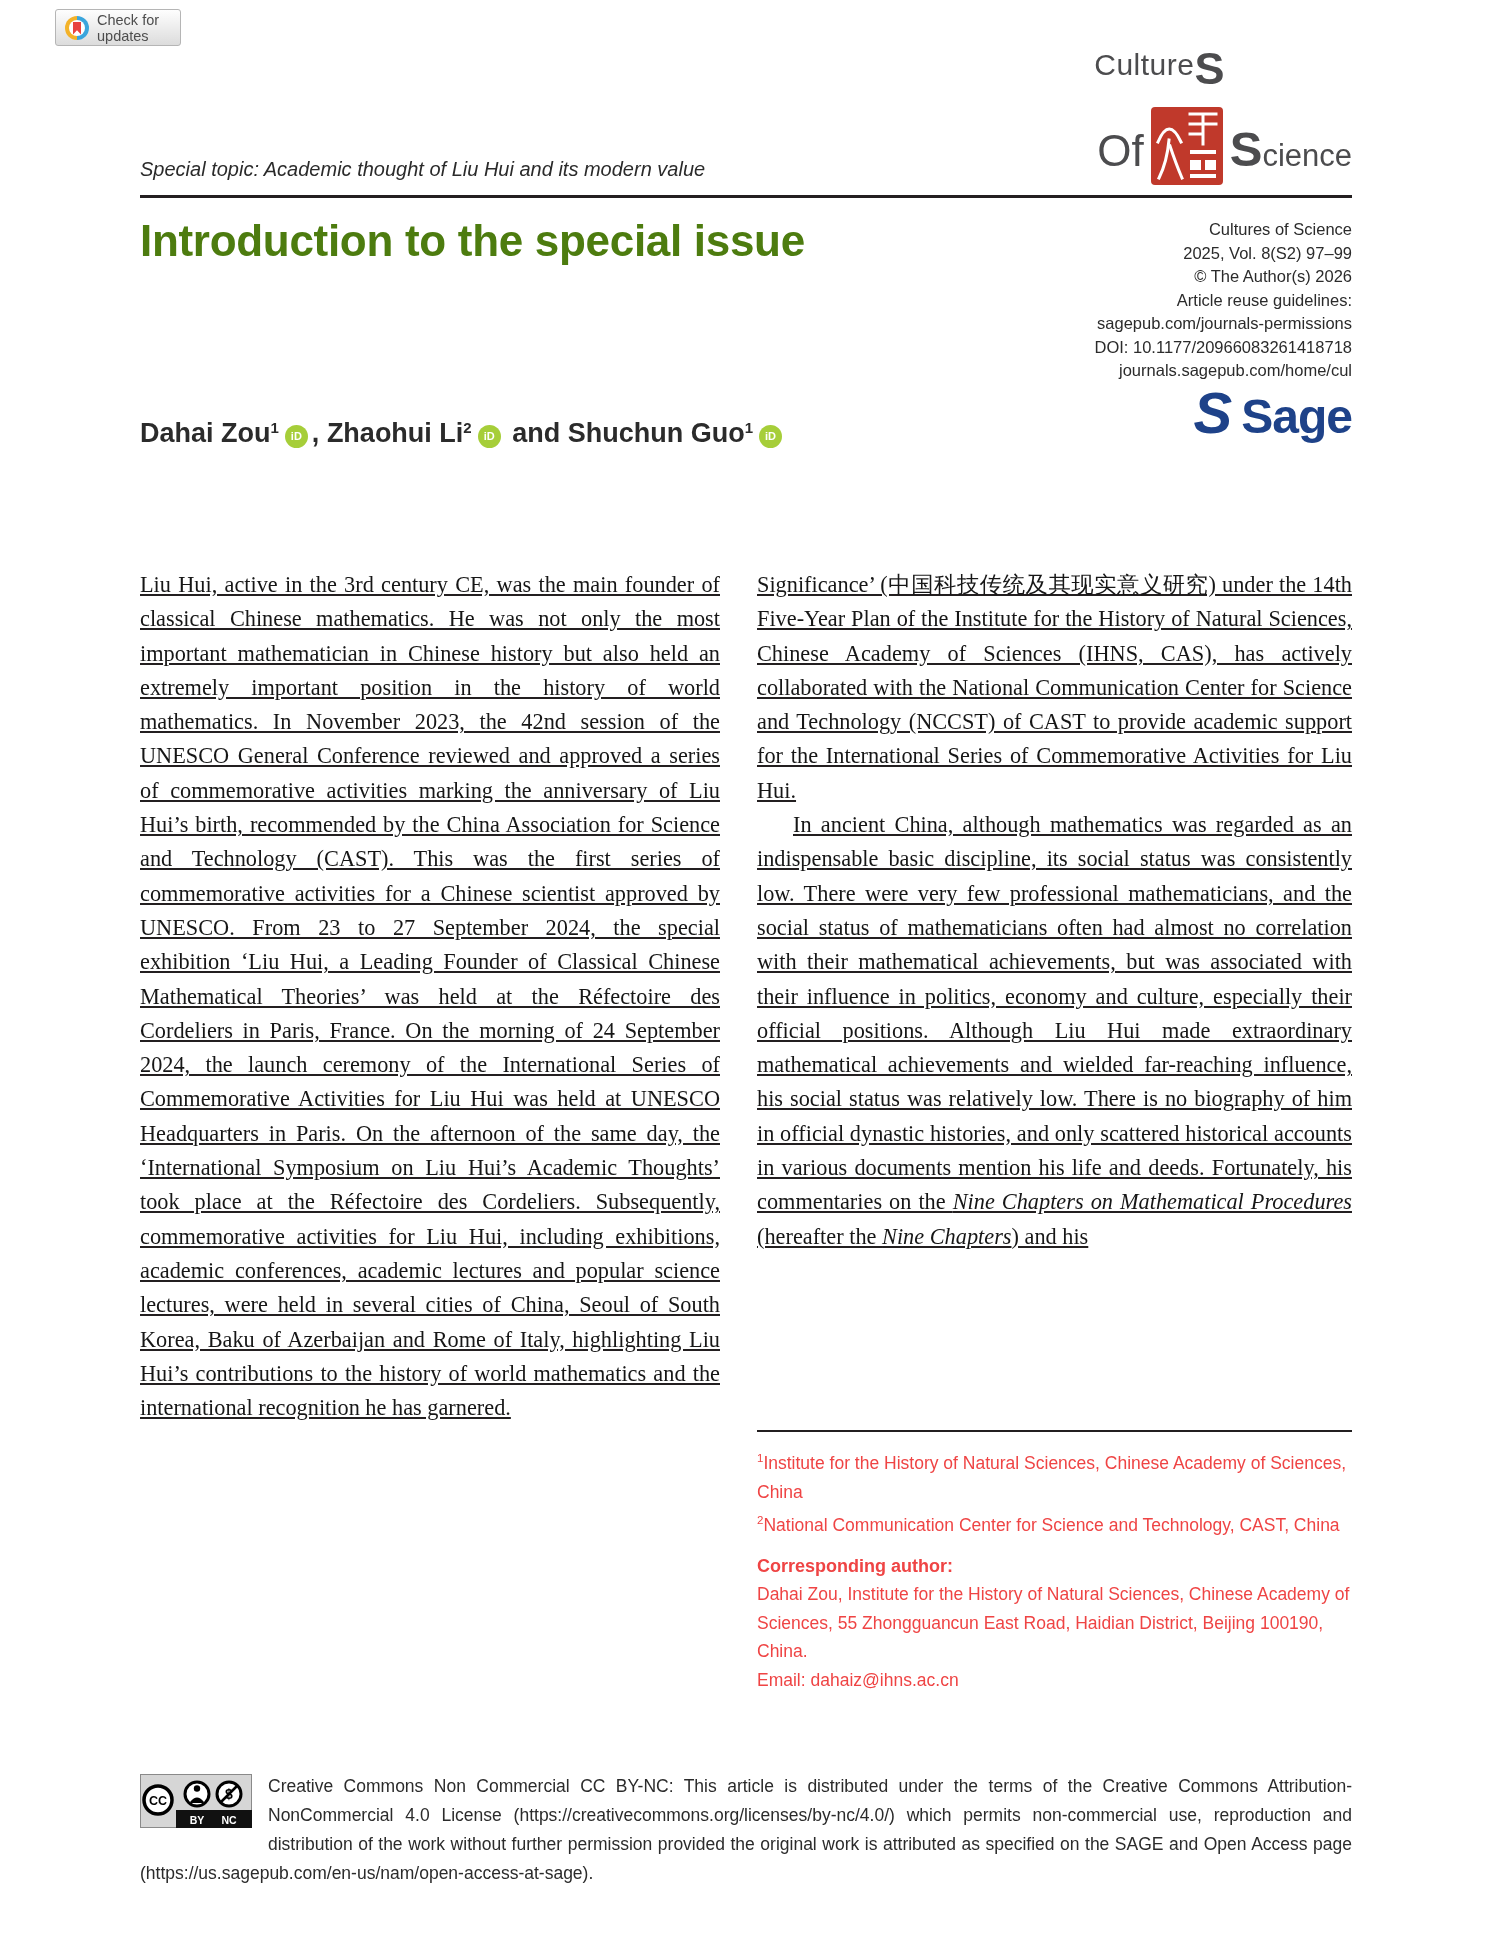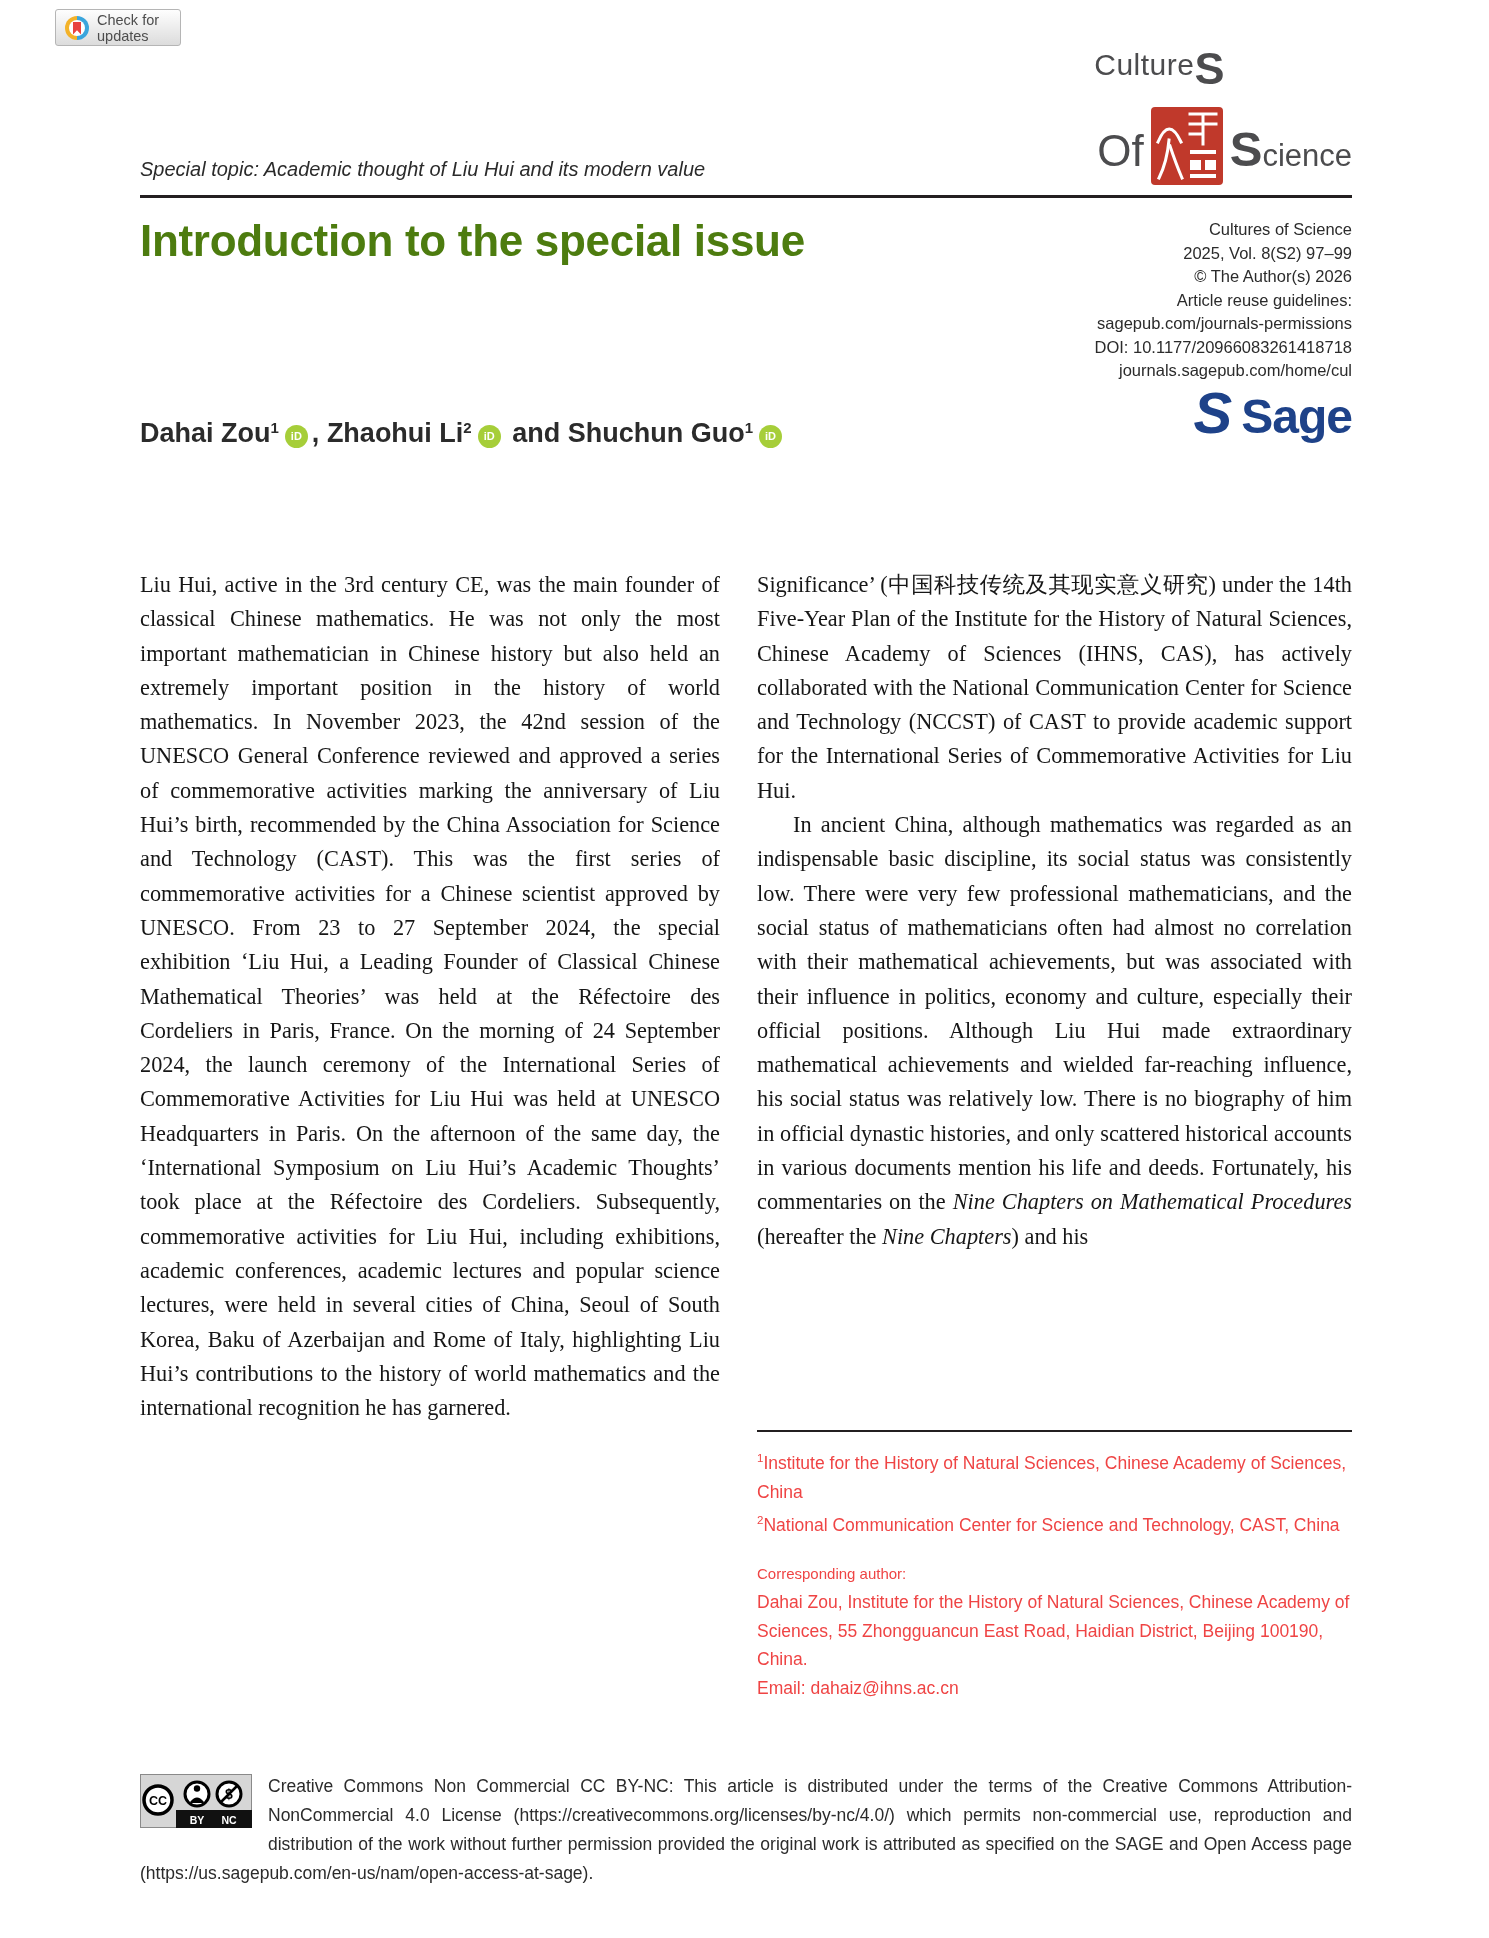--- a/index.html
+++ b/index.html
@@ -44,34 +44,34 @@
   .sage-s{font-size:58px;font-weight:bold;font-style:italic;line-height:50px;}
   .sage-word{font-size:48px;font-weight:bold;letter-spacing:-1px;line-height:50px;}
 
   
   .authors{position:absolute;top:418px;left:140px;font-size:27px;font-weight:bold;color:#2b2b2b;}
   .authors sup{font-size:15px;vertical-align:9px;font-weight:bold;}
   .orcid{display:inline-flex;align-items:center;justify-content:center;width:23px;height:23px;border-radius:50%;
     color:#fff;font-size:11px;font-weight:bold;margin:0 4px 0 6px;vertical-align:2px;cursor:pointer;}
 
   
-  .col{position:absolute;top:568px;}
+  .col{position:absolute;top:568px;text-decoration:underline;}
   .col-left{left:140px;width:580px;}
   .col-right{left:757px;width:595px;}
   .bp{margin:0;font-family:"Liberation Serif",serif;font-size:22.3px;line-height:34.3px;
     text-align:justify;color:#161616;}
   .bp.indent{text-indent:36px;}
   .bp i{font-family:"Liberation Serif",serif;}
 
   
   .footnotes{position:absolute;top:1430px;left:757px;width:595px;color:#ef4444;}
   .fn-rule{border-top:2px solid #231f20;margin-bottom:12px;}
   .fn{margin:0;font-size:17.5px;line-height:28.5px;}
   .fn sup{font-size:11.5px;vertical-align:7px;}
-  .fn-head{margin:20px 0 0 0;font-size:15px;font-weight:normal;line-height:28.5px;}
+  .fn-head{margin:12px 0 0 0;font-size:18px;font-weight:bold;line-height:28.5px;}
   .email{cursor:pointer;}
 
   
   .footer{position:absolute;top:1772px;left:140px;width:1212px;}
   .cc-badge{float:left;margin:2px 16px 4px 0;cursor:pointer;}
   .license{margin:0;font-size:17.5px;line-height:29px;color:#2b2b2b;text-align:justify;}
 </style>
 </head>
 <body>
 

